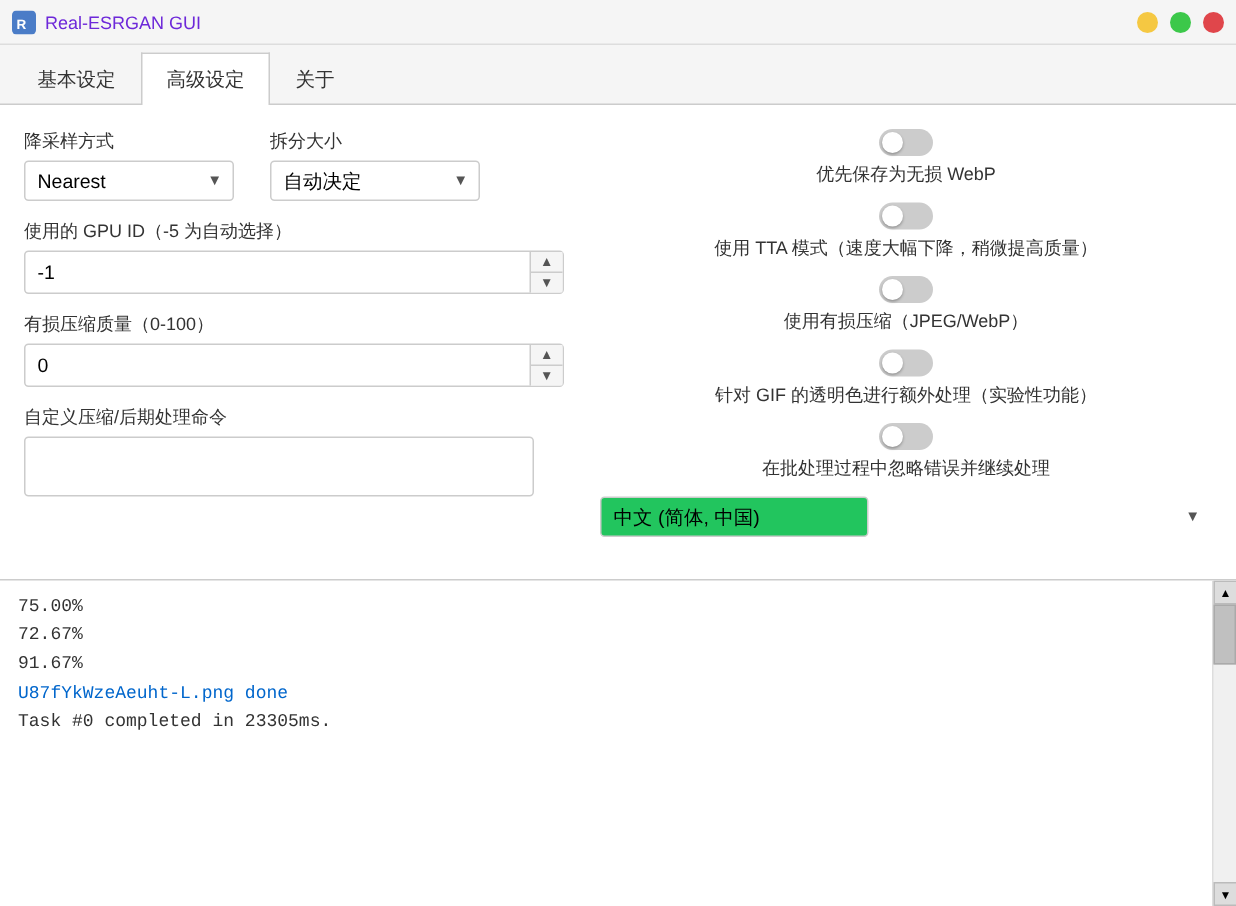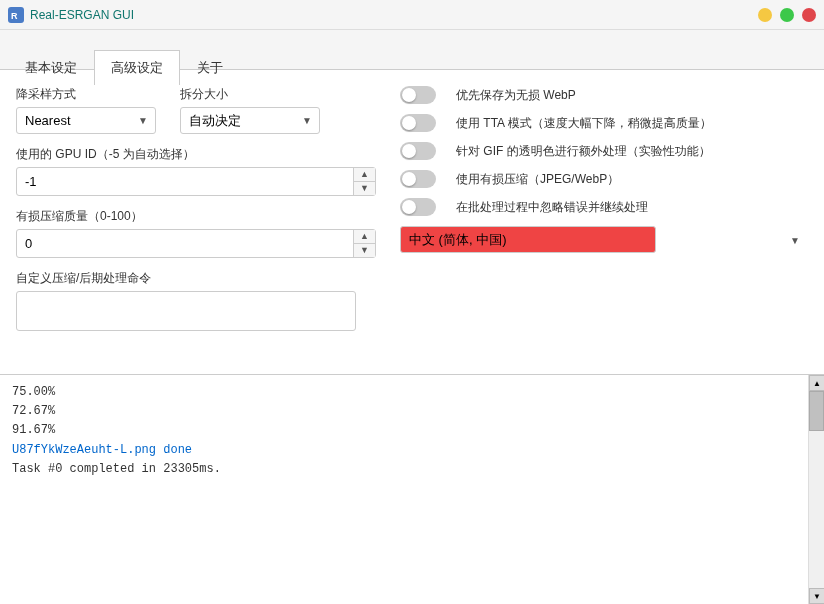--- a/index.html
+++ b/index.html
@@ -29,21 +29,21 @@
       display: flex;
       align-items: center;
       gap: 6px;
     }
     .app-icon {
       width: 16px;
       height: 16px;
     }
     .title-text {
       font-size: 12px;
-      color: #0f766e;
+      color: #6d28d9;
     }
     .title-bar-controls {
       display: flex;
       gap: 8px;
       align-items: center;
     }
     .win-btn {
       width: 14px;
       height: 14px;
       border-radius: 50%;
@@ -74,21 +74,21 @@
     .tab {
       padding: 8px 16px;
       cursor: pointer;
       font-size: 13px;
       color: #333;
       border: 1px solid transparent;
       border-bottom: none;
       margin-top: 4px;
       background: transparent;
       position: relative;
-      top: 16px;
+      top: 1px;
     }
     .tab.active {
       background: #fff;
       border-color: #ccc;
       border-bottom-color: #fff;
     }
 
     
     .settings-area {
       padding: 16px;
@@ -185,22 +185,23 @@
     }
 
     .spinner-btn:first-child {
       border-bottom: 1px solid #ccc;
     }
 
     
     .toggle-row {
       display: flex;
       align-items: center;
-      gap: 20px;
+      gap: 4px;
       margin-bottom: 10px;
+      flex-direction: column;
     }
 
     .toggle {
       position: relative;
       width: 36px;
       height: 18px;
       flex-shrink: 0;
     }
 
     .toggle-track {
@@ -245,24 +246,24 @@
     
     .lang-select-wrapper {
       position: relative;
       margin-top: 8px;
     }
 
     .lang-select {
       border: 1px solid #ccc;
       border-radius: 3px;
       padding: 5px 28px 5px 8px;
-      background: #ef4444;
+      background: #22c55e;
       font-size: 13px;
       cursor: pointer;
-      width: 256px;
+      width: 179px;
       appearance: none;
     }
 
     .lang-select-arrow {
       position: absolute;
       right: 8px;
       top: 50%;
       transform: translateY(-50%);
       pointer-events: none;
       color: #555;
@@ -431,29 +432,29 @@
                 </div>
               </div>
               <span class="toggle-label">使用 TTA 模式（速度大幅下降，稍微提高质量）</span>
             </div>
             <div class="toggle-row">
               <div class="toggle">
                 <div class="toggle-track">
                   <div class="toggle-thumb"></div>
                 </div>
               </div>
-              <span class="toggle-label">针对 GIF 的透明色进行额外处理（实验性功能）</span>
+              <span class="toggle-label">使用有损压缩（JPEG/WebP）</span>
             </div>
             <div class="toggle-row">
               <div class="toggle">
                 <div class="toggle-track">
                   <div class="toggle-thumb"></div>
                 </div>
               </div>
-              <span class="toggle-label">使用有损压缩（JPEG/WebP）</span>
+              <span class="toggle-label">针对 GIF 的透明色进行额外处理（实验性功能）</span>
             </div>
             <div class="toggle-row">
               <div class="toggle">
                 <div class="toggle-track">
                   <div class="toggle-thumb"></div>
                 </div>
               </div>
               <span class="toggle-label">在批处理过程中忽略错误并继续处理</span>
             </div>
           </div>

